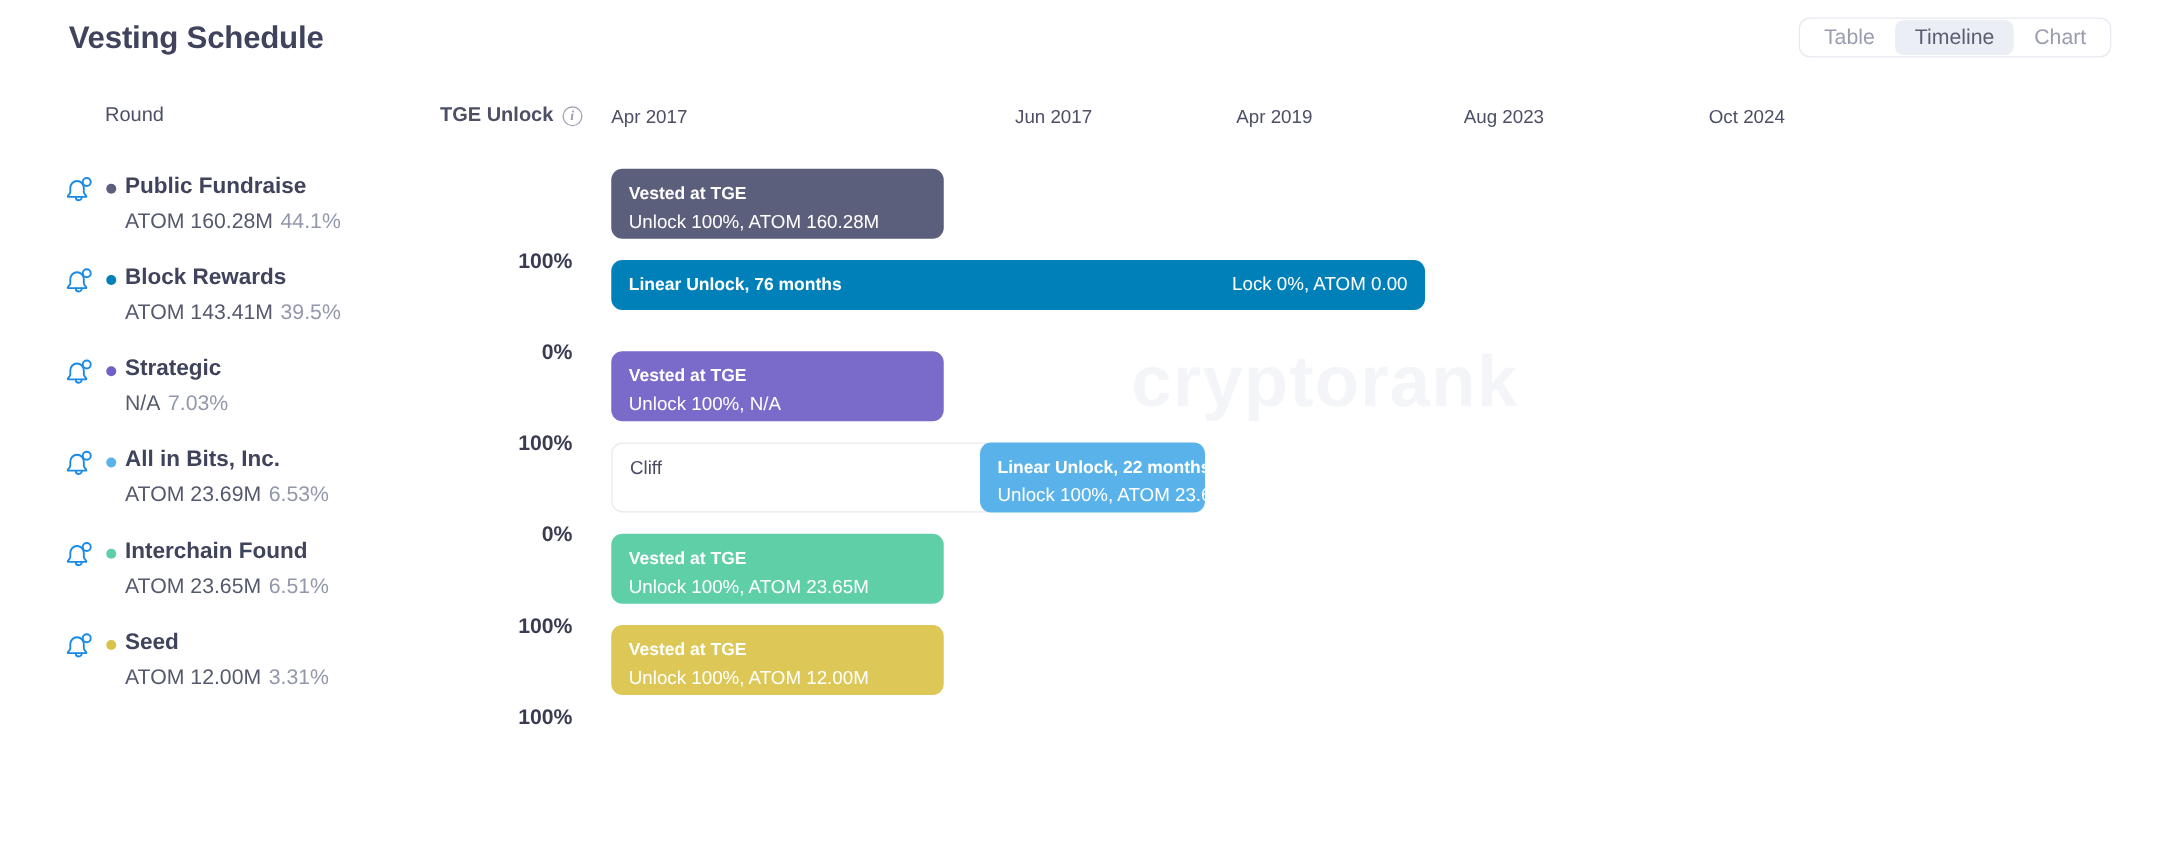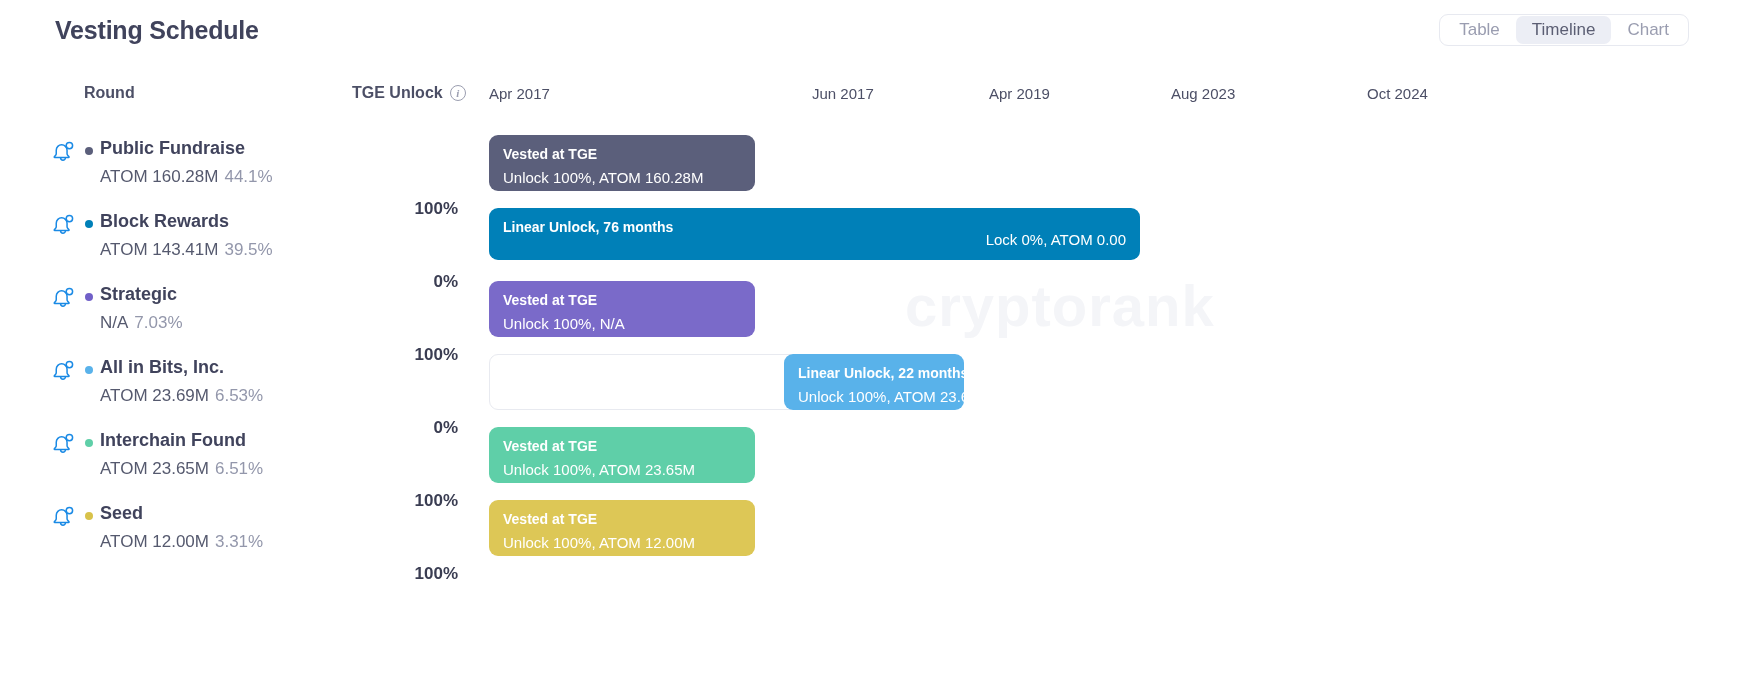--- a/index.html
+++ b/index.html
@@ -55,21 +55,21 @@
   }
   .toggle-btn.active {
     background: #eceef5;
     color: #5b5e73;
   }
 
   
   .col-headers { position: absolute; top: 84px; left: 0; right: 0; height: 26px; }
   .col-round {
     position: absolute; left: 84px; top: 0;
-    font-size: 16px; font-weight: 700; color: #4c4f66;
+    font-size: 16px; font-weight: 400; color: #4c4f66;
   }
   .col-tge {
     position: absolute; left: 352px; top: 0;
     font-size: 16px; font-weight: 600; color: #4c4f66;
     display: flex; align-items: center; gap: 7px;
   }
   .info-icon {
     width: 16px; height: 16px;
     border: 1.4px solid #9b9eb0;
     border-radius: 50%;
@@ -208,21 +208,21 @@
     <div class="row">
       <div class="bell-icon"><svg width="26" height="26" viewBox="0 0 26 26" fill="none">
           <path d="M7 18.5h11.6a0.5 0.5 0 0 0 0.38-0.83l-1.3-1.5a2.6 2.6 0 0 1-0.63-1.7V11.2 a5.4 5.4 0 0 0-5.4-5.4 5.4 5.4 0 0 0-5.4 5.4v3.27a2.6 2.6 0 0 1-0.63 1.7l-1.3 1.5 A0.5 0.5 0 0 0 4.7 18.5H7z" stroke="#1a8ae5" stroke-width="1.5" stroke-linejoin="round"></path>
           <path d="M10.6 18.8a2.4 2.4 0 0 0 4.8 0" stroke="#1a8ae5" stroke-width="1.5" stroke-linecap="round"></path>
           <circle cx="19.4" cy="6.6" r="3.2" fill="#ffffff" stroke="#1a8ae5" stroke-width="1.5"></circle>
         </svg></div>
       <span class="dot" style="background: rgb(0, 128, 184);"></span>
       <div class="round-name">Block Rewards</div>
       <div class="round-sub"><span>ATOM 143.41M</span><span class="pct">39.5%</span></div>
       <div class="tge-value">0%</div>
-      <div class="bar" style="left: 489px; width: 651px; top: 10px; height: 52px; background: rgb(0, 128, 184);">
+      <div class="bar" style="left: 489px; width: 651px; top: 10px; height: 40px; background: rgb(0, 128, 184);">
         <div class="l1">Linear Unlock, 76 months</div>
         <div class="right-label">Lock 0%, ATOM 0.00</div>
       </div>
     </div>
     <div class="row">
       <div class="bell-icon"><svg width="26" height="26" viewBox="0 0 26 26" fill="none">
           <path d="M7 18.5h11.6a0.5 0.5 0 0 0 0.38-0.83l-1.3-1.5a2.6 2.6 0 0 1-0.63-1.7V11.2 a5.4 5.4 0 0 0-5.4-5.4 5.4 5.4 0 0 0-5.4 5.4v3.27a2.6 2.6 0 0 1-0.63 1.7l-1.3 1.5 A0.5 0.5 0 0 0 4.7 18.5H7z" stroke="#1a8ae5" stroke-width="1.5" stroke-linejoin="round"></path>
           <path d="M10.6 18.8a2.4 2.4 0 0 0 4.8 0" stroke="#1a8ae5" stroke-width="1.5" stroke-linecap="round"></path>
           <circle cx="19.4" cy="6.6" r="3.2" fill="#ffffff" stroke="#1a8ae5" stroke-width="1.5"></circle>
         </svg></div>
@@ -239,20 +239,21 @@
       <div class="bell-icon"><svg width="26" height="26" viewBox="0 0 26 26" fill="none">
           <path d="M7 18.5h11.6a0.5 0.5 0 0 0 0.38-0.83l-1.3-1.5a2.6 2.6 0 0 1-0.63-1.7V11.2 a5.4 5.4 0 0 0-5.4-5.4 5.4 5.4 0 0 0-5.4 5.4v3.27a2.6 2.6 0 0 1-0.63 1.7l-1.3 1.5 A0.5 0.5 0 0 0 4.7 18.5H7z" stroke="#1a8ae5" stroke-width="1.5" stroke-linejoin="round"></path>
           <path d="M10.6 18.8a2.4 2.4 0 0 0 4.8 0" stroke="#1a8ae5" stroke-width="1.5" stroke-linecap="round"></path>
           <circle cx="19.4" cy="6.6" r="3.2" fill="#ffffff" stroke="#1a8ae5" stroke-width="1.5"></circle>
         </svg></div>
       <span class="dot" style="background: rgb(89, 178, 234);"></span>
       <div class="round-name">All in Bits, Inc.</div>
       <div class="round-sub"><span>ATOM 23.69M</span><span class="pct">6.53%</span></div>
       <div class="tge-value">0%</div>
       <div class="bar cliff" style="left: 489px; width: 310px; top: 10px; height: 56px;">
+        <div class="l1">Cliff</div>
         <div class="l2">2 months</div>
       </div>
       <div class="bar" style="left: 784px; width: 180px; top: 10px; height: 56px; background: rgb(89, 178, 234);">
         <div class="l1">Linear Unlock, 22 months</div>
         <div class="l2">Unlock 100%, ATOM 23.69M</div>
       </div>
     </div>
     <div class="row">
       <div class="bell-icon"><svg width="26" height="26" viewBox="0 0 26 26" fill="none">
           <path d="M7 18.5h11.6a0.5 0.5 0 0 0 0.38-0.83l-1.3-1.5a2.6 2.6 0 0 1-0.63-1.7V11.2 a5.4 5.4 0 0 0-5.4-5.4 5.4 5.4 0 0 0-5.4 5.4v3.27a2.6 2.6 0 0 1-0.63 1.7l-1.3 1.5 A0.5 0.5 0 0 0 4.7 18.5H7z" stroke="#1a8ae5" stroke-width="1.5" stroke-linejoin="round"></path>

